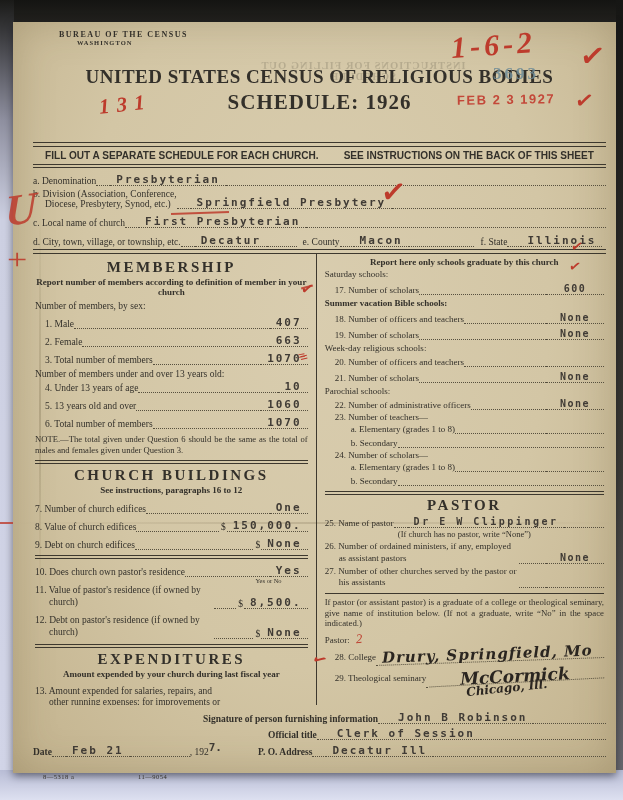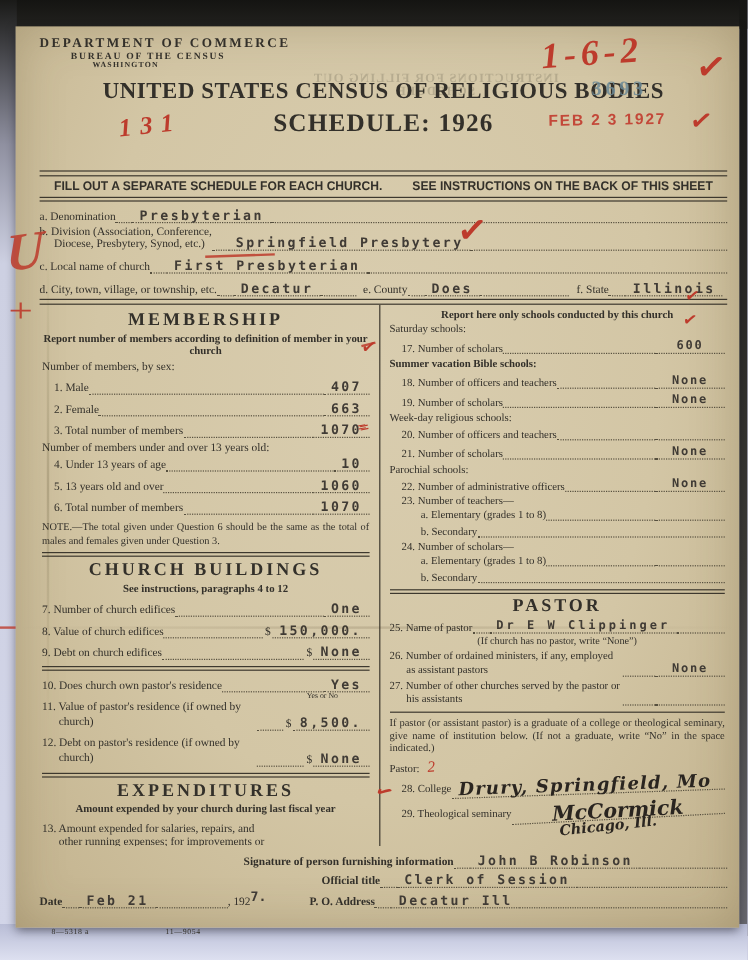--- a/index.html
+++ b/index.html
@@ -137,21 +137,20 @@
   <div class="mark m-q3">✓</div>
   <div class="mark m-q6">=</div>
   <div class="mark m-q16">✓</div>
   <div class="mark m-q17">✓</div>
   <div class="mark m-q18"></div>
   <div class="mark m-q21">=</div>
   <div class="mark m-q15">✓</div>
 
   <div class="hdr">
     <div class="ghost">INSTRUCTIONS FOR FILLING OUT SCHEDULE</div>
-    <div class="dept">DEPARTMENT OF COMMERCE</div>
     <div class="bureau">BUREAU OF THE CENSUS</div>
     <div class="wash">WASHINGTON</div>
     <div class="title">UNITED STATES CENSUS OF RELIGIOUS BODIES</div>
     <div class="subtitle">SCHEDULE: 1926</div>
     <div class="hand-red code162">1-6-2</div>
     <div class="chk chk-162">✓</div>
     <div class="stamp3693">3693</div>
     <div class="stampfeb">FEB 2 3 1927</div>
     <div class="chk chk-feb">✓</div>
     <div class="hand-red num131">131</div>
@@ -189,21 +188,21 @@
     <div class="frow" style="margin-top:7px;">
       <div class="fgroup" style="flex:0 0 46%;">
         <span class="flbl">d. City, town, village, or township, etc.</span>
         <span class="dots short"></span>
         <span class="tval">Decatur</span>
         <span class="dots"></span>
       </div>
       <div class="fgroup" style="flex:0 0 30%;padding-left:6px;">
         <span class="flbl">e. County</span>
         <span class="dots short"></span>
-        <span class="tval">Does</span>
+        <span class="tval">Macon</span>
         <span class="dots"></span>
       </div>
       <div class="fgroup" style="padding-left:6px;">
         <span class="flbl">f. State</span>
         <span class="dots short"></span>
         <span class="tval">Illinois</span>
       </div>
     </div>
   </div>
 
@@ -245,21 +244,21 @@
       <div class="qrow">
         <span class="lbl" style="padding-left:10px;">6. Total number of members</span>
         <span class="dots"></span>
         <span class="tval">1070</span>
       </div>
       <div class="note">NOTE.—The total given under Question 6 should be the same as the total of males and females given under Question 3.</div>
 
       <div class="dbl colrule"></div>
 
       <div class="sec-title">CHURCH BUILDINGS</div>
-      <div class="sec-sub">See instructions, paragraphs 4 to 12</div>
+      <div class="sec-sub">See instructions, paragraphs 16 to 12</div>
       <div class="qrow">
         <span class="lbl">7. Number of church edifices</span>
         <span class="dots"></span>
         <span class="tval">One</span>
       </div>
       <div class="qrow">
         <span class="lbl">8. Value of church edifices</span>
         <span class="dots"></span>
         <span class="pre">$</span>
         <span class="tval">150,000.</span>
@@ -297,21 +296,21 @@
       <div class="sec-title">EXPENDITURES</div>
       <div class="sec-sub">Amount expended by your church during last fiscal year</div>
       <div class="qrow wrap">
         <span class="lbl" style="max-width:178px;">13. Amount expended for salaries, repairs, and other running expenses; for improvements or new buildings; and for payments on church debt</span>
 
       </div>
 
     </div>
 
     <div class="col col-right mono-sm">
-      <div class="sec-sub">Report here only schools conducted by this church</div>
+      <div class="sec-sub">Report here only schools graduate by this church</div>
       <div class="group" style="margin-top:2px;">Saturday schools:</div>
       <div class="qrow">
         <span class="lbl" style="padding-left:10px;">17. Number of scholars</span>
         <span class="dots"></span>
         <span class="tval" style="min-width:46px;">600</span>
       </div>
       <div class="group" style="margin-top:3px;font-weight:bold;">Summer vacation Bible schools:</div>
       <div class="qrow">
         <span class="lbl" style="padding-left:10px;">18. Number of officers and teachers</span>
         <span class="dots"></span>

